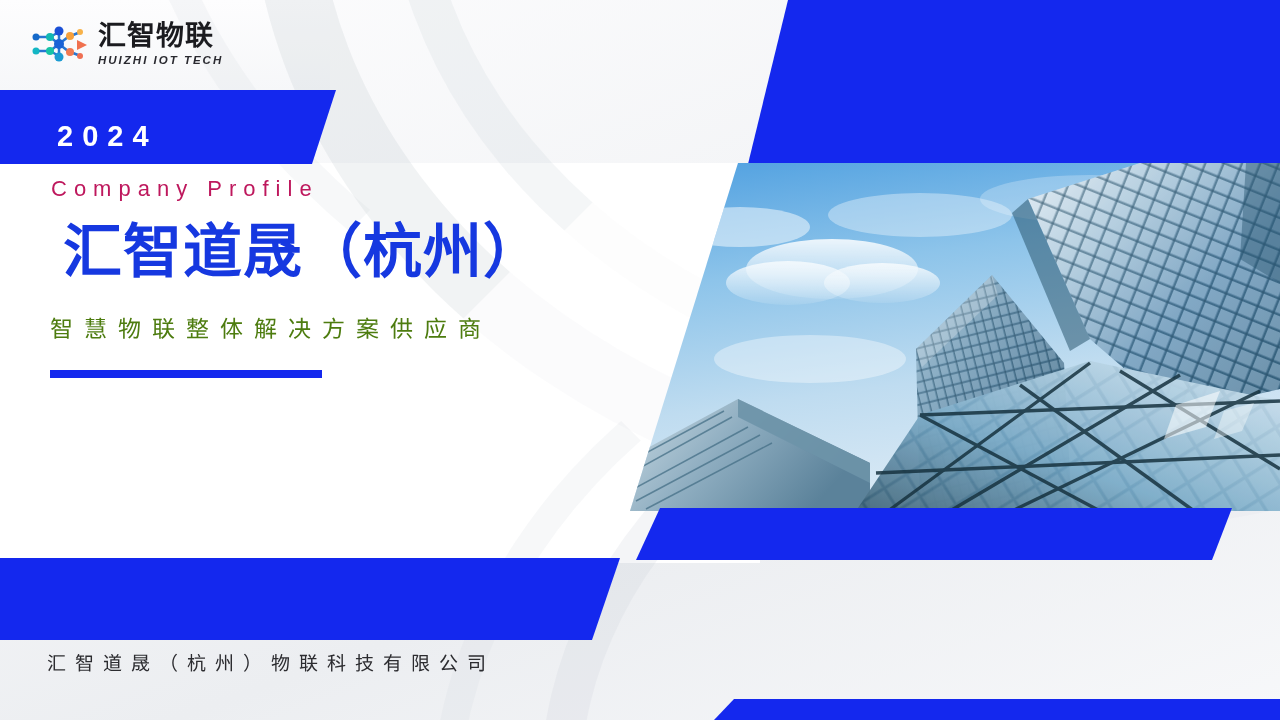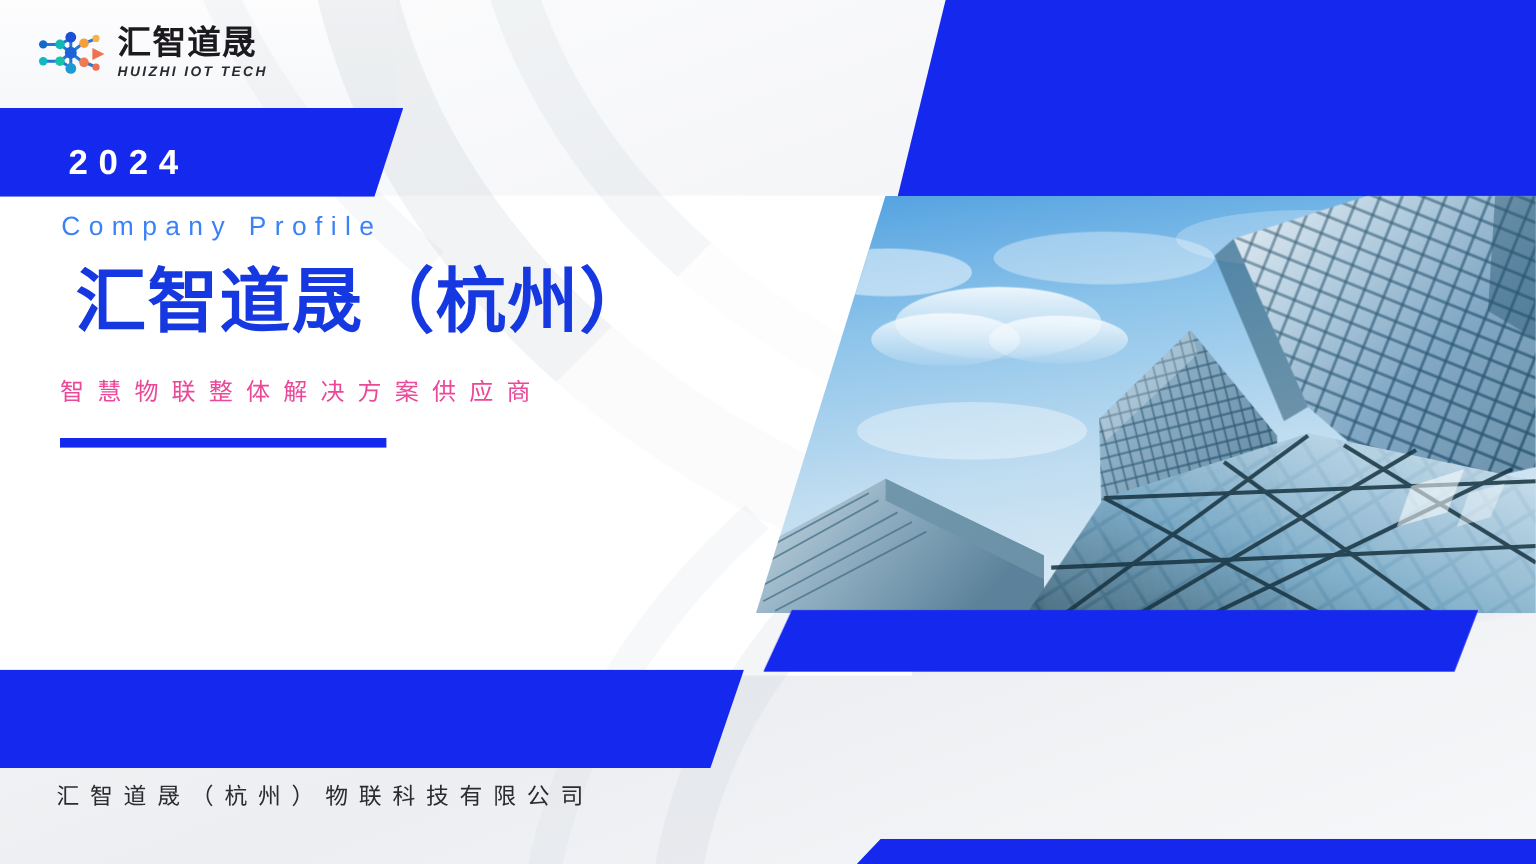--- a/index.html
+++ b/index.html
@@ -178,41 +178,41 @@
 
   
   .textblock {
     position: absolute;
     left: 47px; top: 176px;
     width: 640px;
   }
   .eyebrow {
     font-size: 22px;
     letter-spacing: 7px;
-    color: #3b82f6;
+    color: #be185d;
     font-weight: 400;
     font-family: "Liberation Sans", "DejaVu Sans", sans-serif;
     margin: 0 0 10px 4px;
   }
   .title {
     margin: 16px;
     font-size: 59px;
     line-height: 1.16;
     font-weight: 700;
     color: var(--title-blue);
     letter-spacing: 1px;
     font-family: "DejaVu Sans", "Liberation Sans", sans-serif;
     white-space: nowrap;
   }
   .title .ln { display: block; }
   .subtitle {
     margin: 24px 0 0 3px;
-    font-size: 20px;
+    font-size: 23px;
     letter-spacing: 11px;
-    color: #ec4899;
+    color: #4d7c0f;
     font-weight: 400;
     font-family: "DejaVu Sans", "Liberation Sans", sans-serif;
   }
   .rule {
     margin-top: 26px;
     margin-left: 3px;
     width: 272px;
     height: 8px;
     background: var(--brand);
   }
@@ -394,21 +394,21 @@
         <circle cx="62" cy="44" r="10" fill="#1b63d6"></circle>
         <circle cx="62" cy="70" r="9" fill="#1b9bd2"></circle>
         <circle cx="84" cy="28" r="8" fill="#f6a03c"></circle>
         <circle cx="84" cy="60" r="8" fill="#f07a52"></circle>
         <circle cx="104" cy="20" r="6" fill="#f7b24a"></circle>
         <circle cx="104" cy="68" r="6" fill="#ef6f53"></circle>
         <path d="M98 36 L118 46 L98 56 Z" fill="#f0714f"></path>
       </g>
     </svg>
     <span class="logo-words">
-      <span class="logo-cn">汇智道晟</span>
+      <span class="logo-cn">汇智物联</span>
       <span class="logo-en">HUIZHI IOT TECH</span>
     </span>
   </div>
 
   <div class="textblock">
     <div class="eyebrow">Company Profile</div>
     <h1 class="title">
       <span class="ln">汇智道晟（杭州）</span>
     </h1>
     <div class="subtitle">智慧物联整体解决方案供应商</div>

